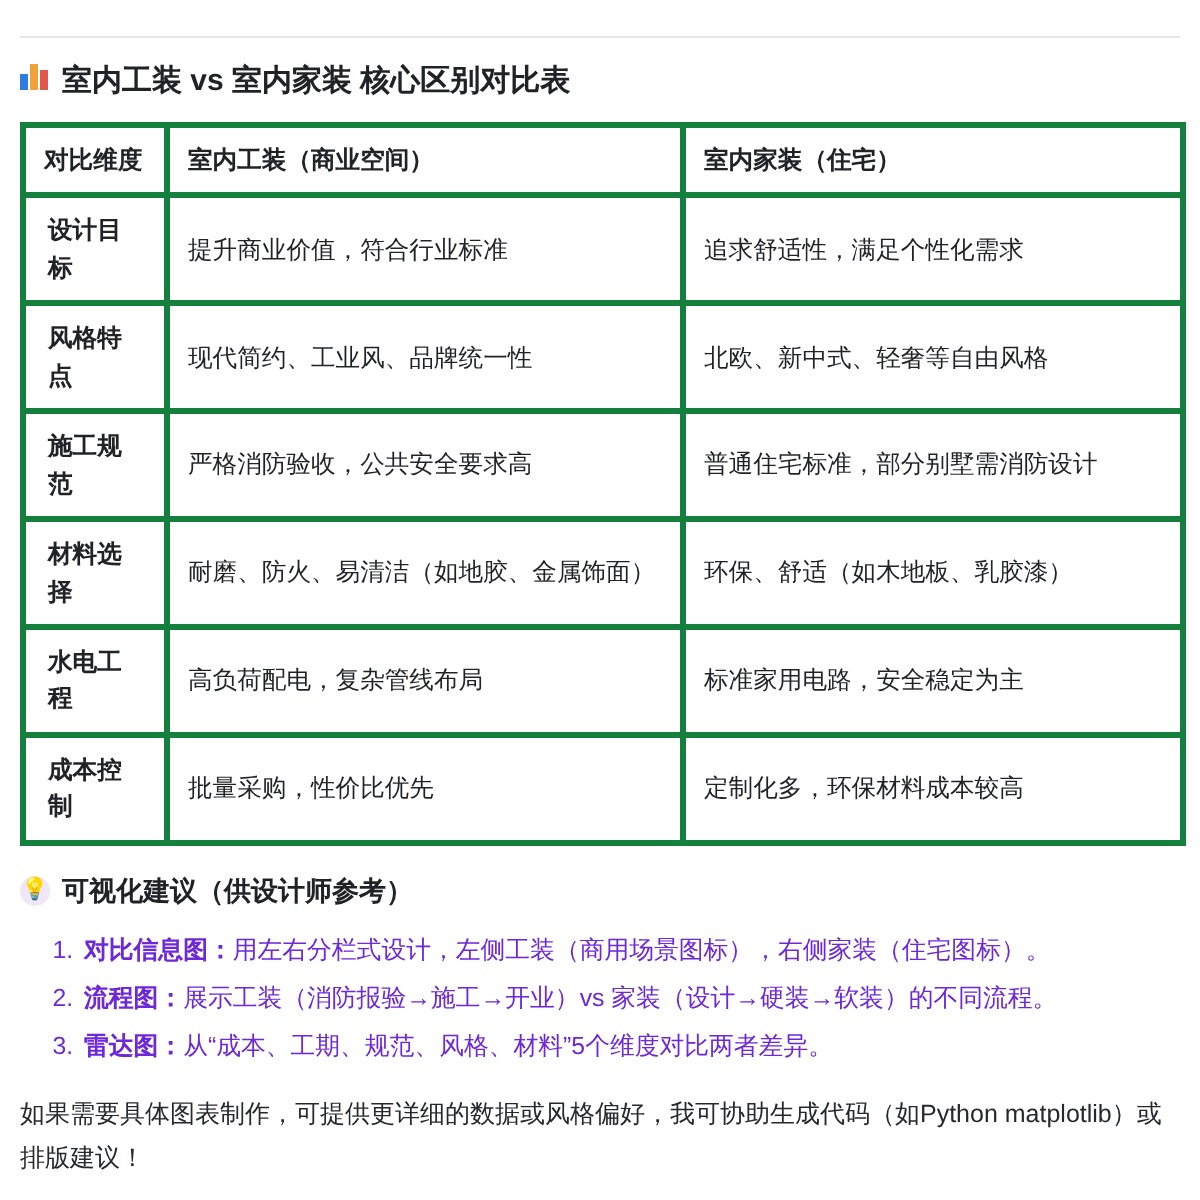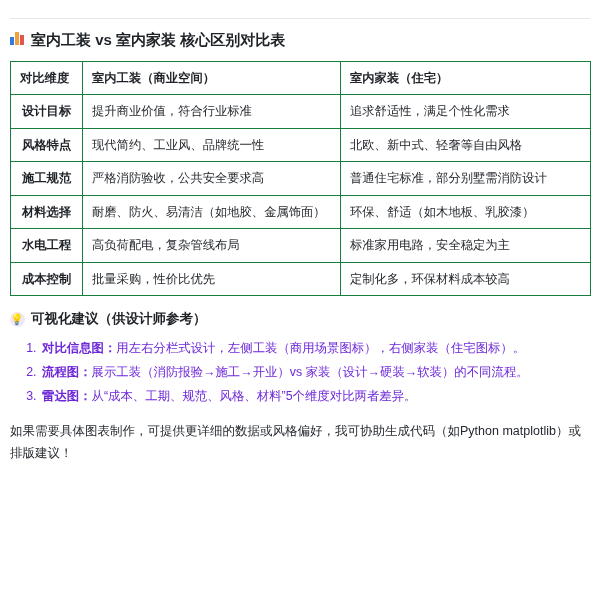--- a/index.html
+++ b/index.html
@@ -76,21 +76,21 @@
     flex: 0 0 auto;
   }
 
   table.cmp {
     border-collapse: collapse;
     width: 580px;
     table-layout: fixed;
     margin-bottom: 14px;
   }
   table.cmp th, table.cmp td {
-    border: 1px solid #15803d;
+    border: 3px solid #15803d;
     padding: 7px 9px;
     font-size: 12.3px;
     line-height: 1.5;
     vertical-align: middle;
     text-align: left;
   }
   table.cmp th {
     font-weight: bold;
     background: #ffffff;
   }

